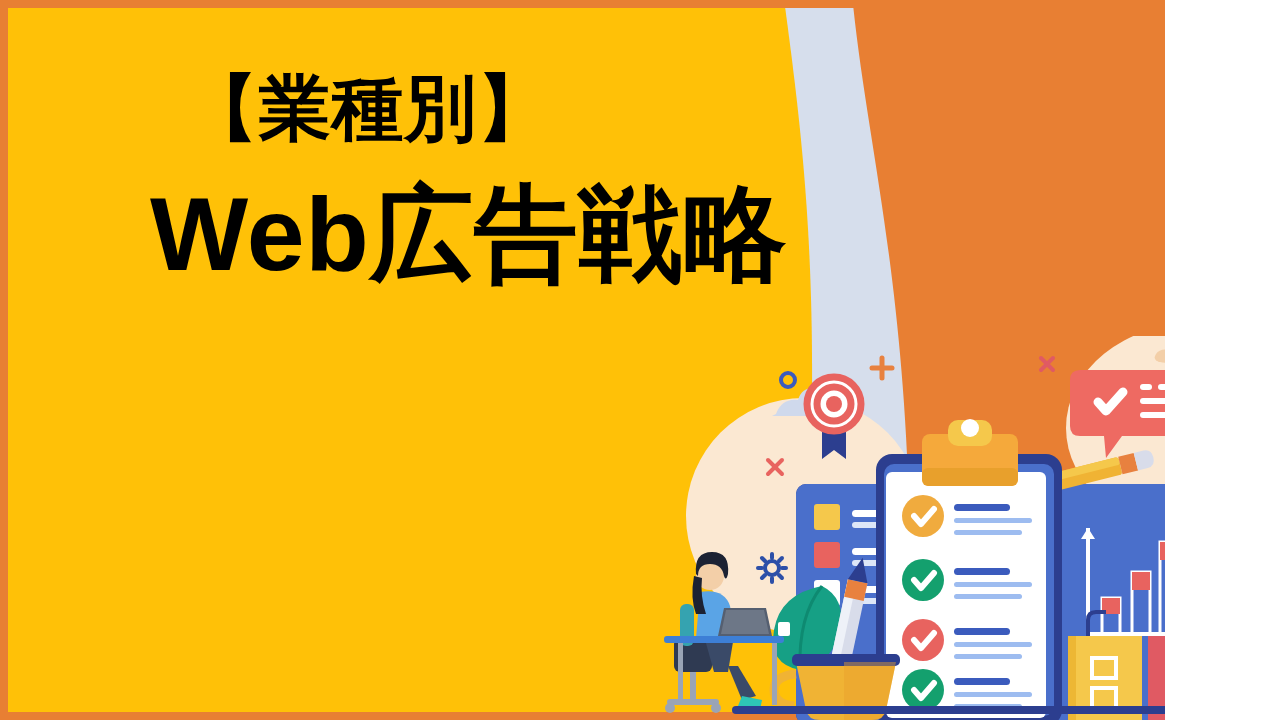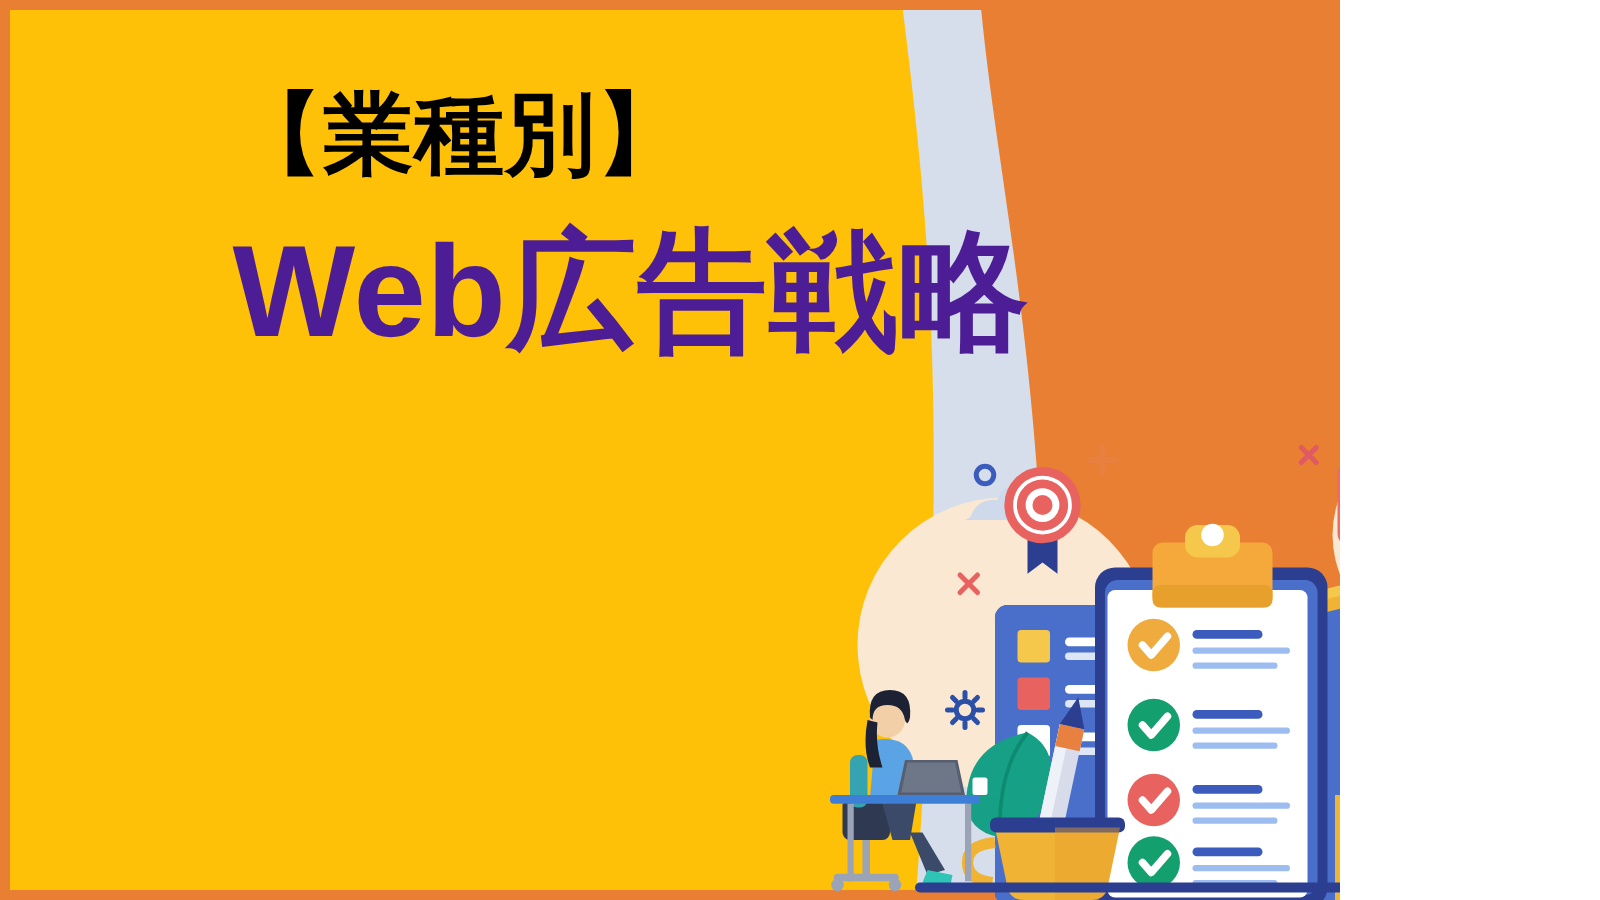--- a/index.html
+++ b/index.html
@@ -3,21 +3,21 @@
 <meta charset="utf-8">
 <title>Web広告戦略</title>
 <style>
   html,body{margin:0;padding:0;background:#ffffff;}
   body{
     font-family:"Liberation Sans","DejaVu Sans",sans-serif;
     -webkit-font-smoothing:antialiased;
   }
   #slide{
     position:relative;
-    width:1072px;
+    width:1165px;
     height:720px;
     overflow:hidden;
     background:#e87f33;
     box-sizing:border-box;
   }
   
   .bg-inner{
     position:absolute;
     left:8px; top:8px; right:8px; bottom:8px;
     overflow:hidden;
@@ -45,24 +45,23 @@
     letter-spacing:0.01em;
     white-space:nowrap;
   }
   .title-main{
     position:absolute;
     left:150px;
     top:182px;
     font-size:104px;
     line-height:1;
     font-weight:700;
-    color:#4c1d95;
+    color:#000000;
     letter-spacing:0.005em;
     white-space:nowrap;
-    margin-left:36px;
   }
   .subtitle{
     position:absolute;
     left:143px;
     top:356px;
     font-size:30px;
     line-height:1.2;
     font-weight:700;
     color:#0b0b0b;
     letter-spacing:0.02em;

